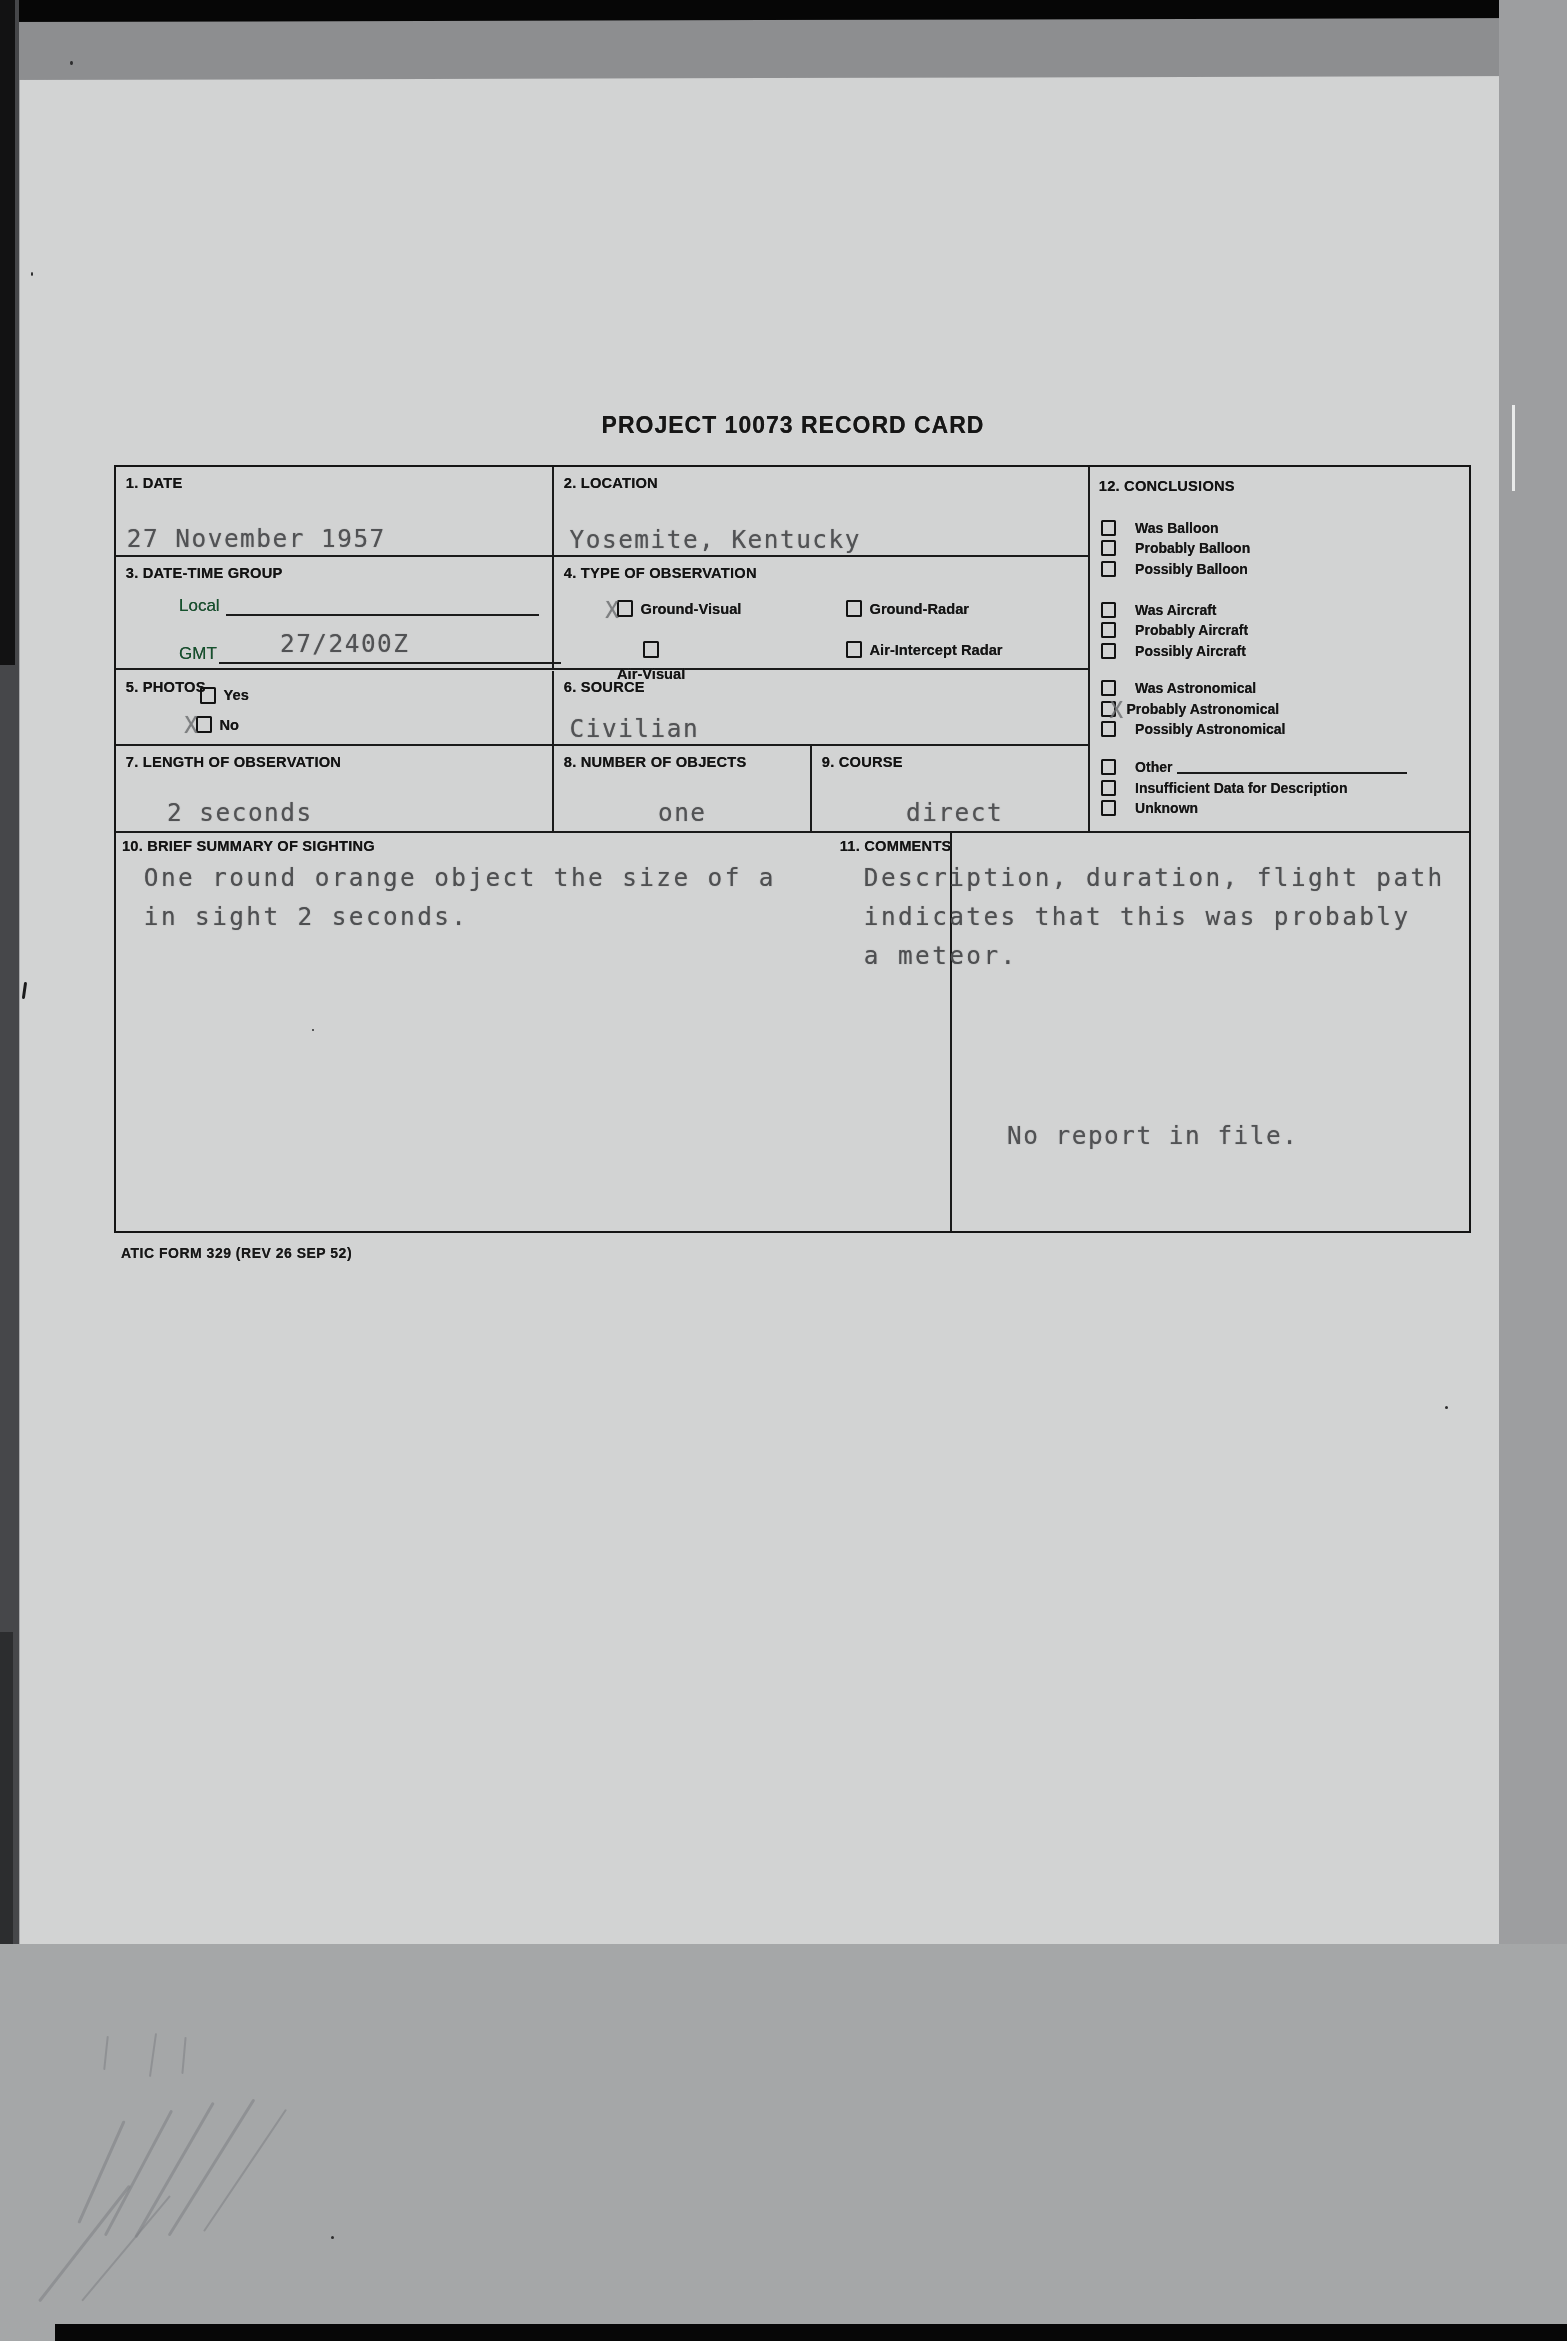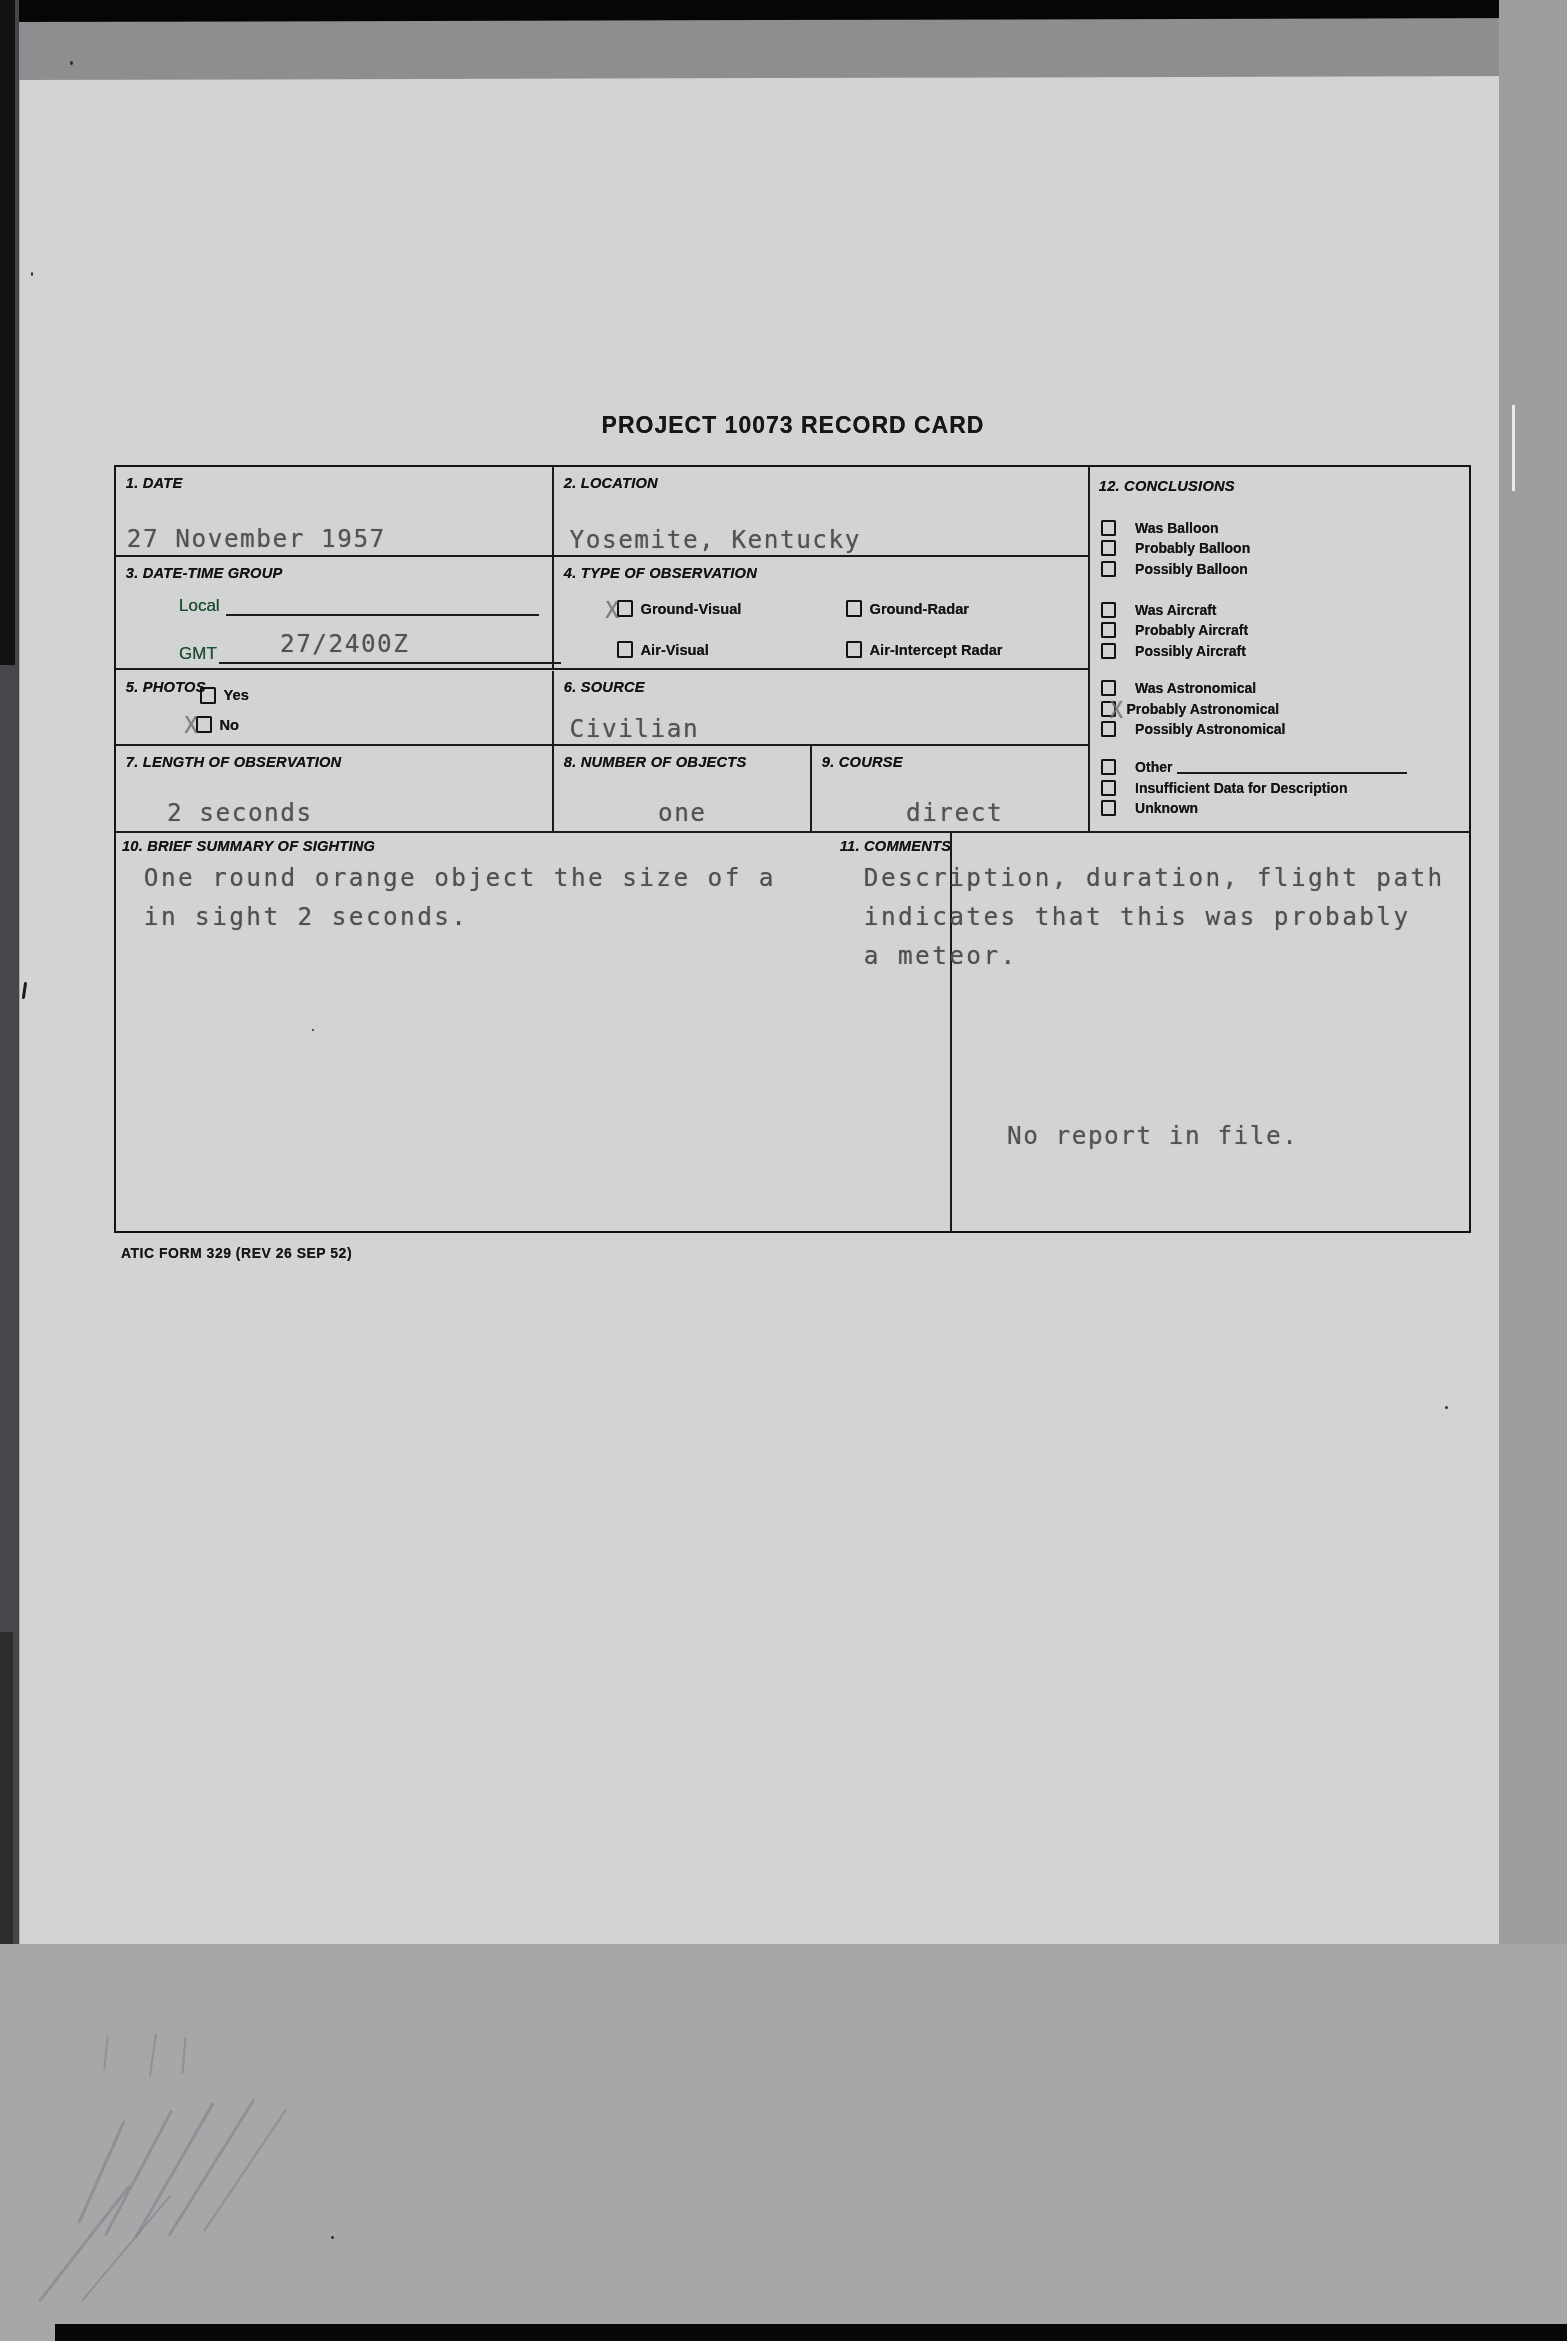--- a/index.html
+++ b/index.html
@@ -20,21 +20,21 @@
   .scribble{position:absolute;background:#7e8083;opacity:.55;border-radius:2px;}
   .paren-mark{position:absolute;left:22.5px;top:982px;width:3.4px;height:16.6px;background:#1b1b1c;border-radius:2px;transform:rotate(8deg);}
   
   .title{position:absolute;left:114px;top:412px;width:1358px;text-align:center;
          font-size:23px;font-weight:bold;letter-spacing:1px;color:#161616;
          text-shadow:0 0 0.5px #333;}
   .formtable{position:absolute;left:114px;top:465px;width:1353px;height:764px;
              border:2.4px solid #141414;background:transparent;}
   .cell{position:absolute;border:0 solid #1a1a1a;box-sizing:border-box;}
   .cell-label{position:absolute;left:9.8px;top:7.8px;font-size:14.7px;font-weight:bold;
-              color:#131313;letter-spacing:0.2px;text-shadow:0 0 0.5px #444;white-space:nowrap;font-style:italic;}
+              color:#131313;letter-spacing:0.2px;text-shadow:0 0 0.5px #444;white-space:nowrap;}
   .typed{position:absolute;font-family:"DejaVu Sans Mono",monospace;font-size:24.4px;
          color:#515254;letter-spacing:1.5px;white-space:nowrap;text-shadow:0 0 1px rgba(70,70,72,.55);}
   .typed-par{position:absolute;font-family:"DejaVu Sans Mono",monospace;font-size:24.4px;
          color:#4e4f51;letter-spacing:2.4px;line-height:39px;text-shadow:0 0 1px rgba(70,70,72,.5);white-space:nowrap;margin-left:21px;}
   .form-line{position:absolute;font-size:17px;font-weight:normal;color:#14532d;white-space:nowrap;text-shadow:0 0 0.5px #444;}
   .uline{display:inline-block;border-bottom:2px solid #1b1b1b;height:14.7px;vertical-align:bottom;}
   .opt{position:absolute;display:flex;align-items:center;gap:7.8px;font-size:14.7px;
        font-weight:bold;color:#141414;white-space:nowrap;text-shadow:0 0 0.5px #444;}
   .cb{display:inline-block;width:11.7px;height:13px;border:2px solid #121212;border-radius:1.5px;flex:0 0 auto;}
   .xmark{position:absolute;font-family:"DejaVu Sans Mono",monospace;font-size:22.5px;
@@ -163,21 +163,21 @@
     <div class="cell-label">4. TYPE OF OBSERVATION</div>
     <div class="opt" style="left:63px;top:43px;">
       <span class="xmark" style="left:-11.7px;top:-2.9px;">X</span>
       <span class="cb"></span>
       <span>Ground-Visual</span>
     </div>
     <div class="opt" style="left:292px;top:43px;">
       <span class="cb"></span>
       <span>Ground-Radar</span>
     </div>
-    <div class="opt" style="left:63px;top:84px;">
+    <div class="opt" style="left:63px;top:84px;flex-direction:column;">
       <span class="cb"></span>
       <span>Air-Visual</span>
     </div>
     <div class="opt" style="left:292px;top:84px;">
       <span class="cb"></span>
       <span>Air-Intercept Radar</span>
     </div>
   </div>
 
   <div class="cell" style="left:0;top:204px;width:438px;height:75px;border-right-width:2px;border-bottom-width:2px;">

